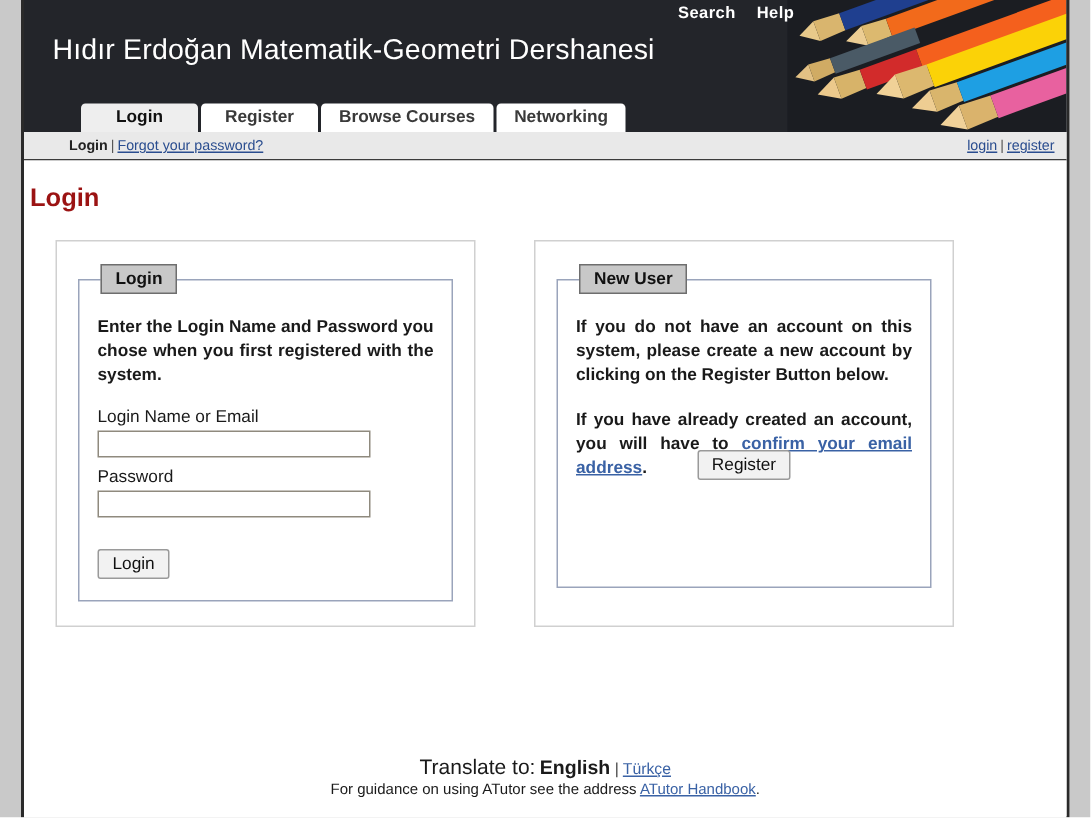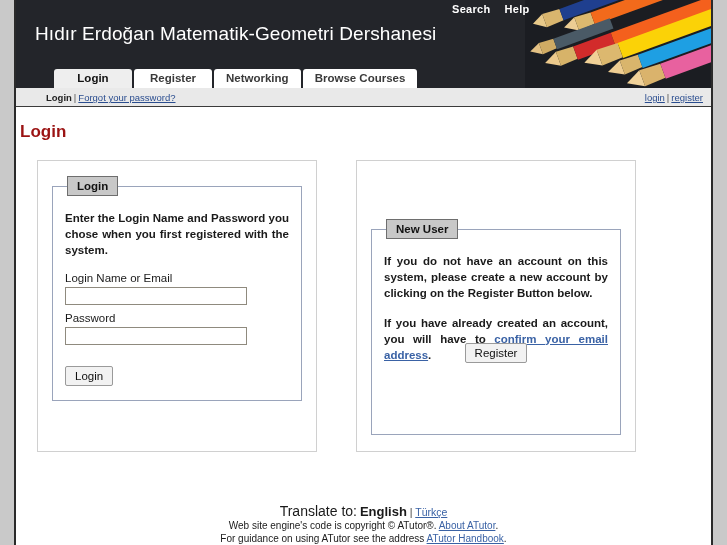--- a/index.html
+++ b/index.html
@@ -200,21 +200,21 @@
     margin-top: 14px;
     background: #f2f2f2;
     border: 1px solid #9a9a9a;
     border-radius: 2px;
     padding: 3px 9px;
     font-family: "Liberation Sans", sans-serif;
     font-size: 11.5px;
     color: #111111;
     cursor: pointer;
   }
-  .newuser-fieldset { min-height: 216px; position: relative; margin-top: 43px; }
+  .newuser-fieldset { min-height: 216px; position: relative; }
   .btn-center {
     text-align: center;
     position: absolute;
     left: 0; right: 0;
     bottom: 14px;
   }
   .content a { color: #3a62a5; }
 
   
   .footer {
@@ -294,22 +294,22 @@
 
       <div class="banner-utility">
         <a href="#">Search</a><a href="#">Help</a>
       </div>
 
       <div class="site-title">Hıdır Erdoğan Matematik-Geometri Dershanesi</div>
 
       <div class="tabs">
         <div class="tab active">Login</div>
         <div class="tab">Register</div>
+        <div class="tab">Browse Courses</div>
         <div class="tab">Networking</div>
-        <div class="tab">Browse Courses</div>
       </div>
     </div>
 
     <div class="crumbbar">
       <div class="crumb-left">
         <span class="cur">Login</span><span class="sep">|</span><a href="#">Forgot your password?</a>
       </div>
       <div class="crumb-right">
         <a href="#">login</a><span class="sep">|</span><a href="#">register</a>
       </div>
@@ -349,18 +349,17 @@
       </div>
     </div>
 
     <div class="footer">
       <div class="translate-row">
         <span class="translate-label">Translate to:</span>
         <span class="lang-current">English</span>
         <span class="pipe">|</span>
         <a href="#">Türkçe</a>
       </div>
-      <div class="copy"><span>Web site engine's code is copyright © ATutor®. </span><a href="#">About ATutor</a><span>.</span></div>
       <div class="guide"><span>For guidance on using ATutor see the address </span><a href="#">ATutor Handbook</a><span>.</span></div>
     </div>
 
   </div>
 </div>
 
 </body></html>

